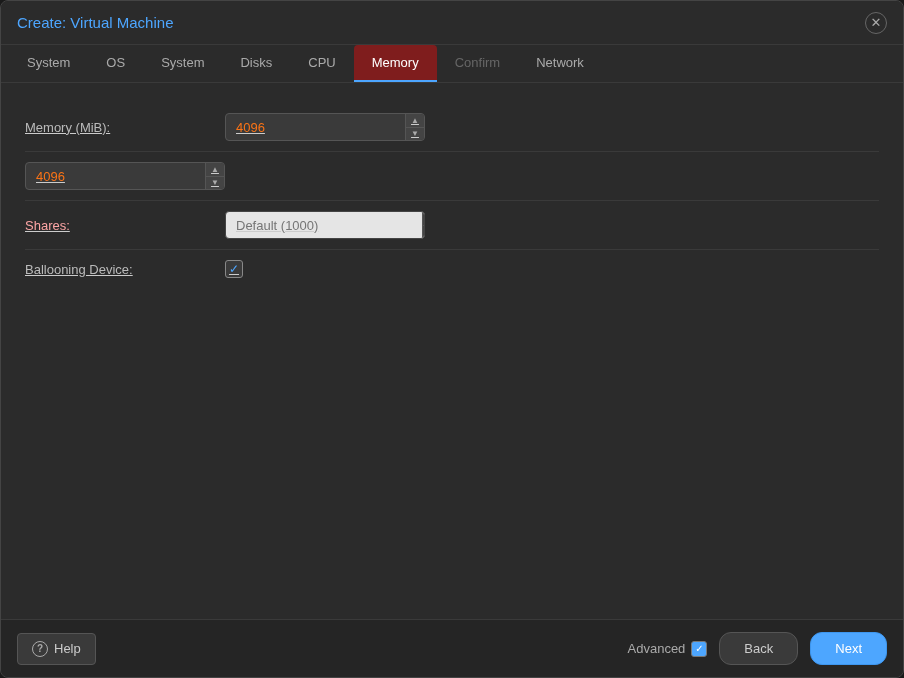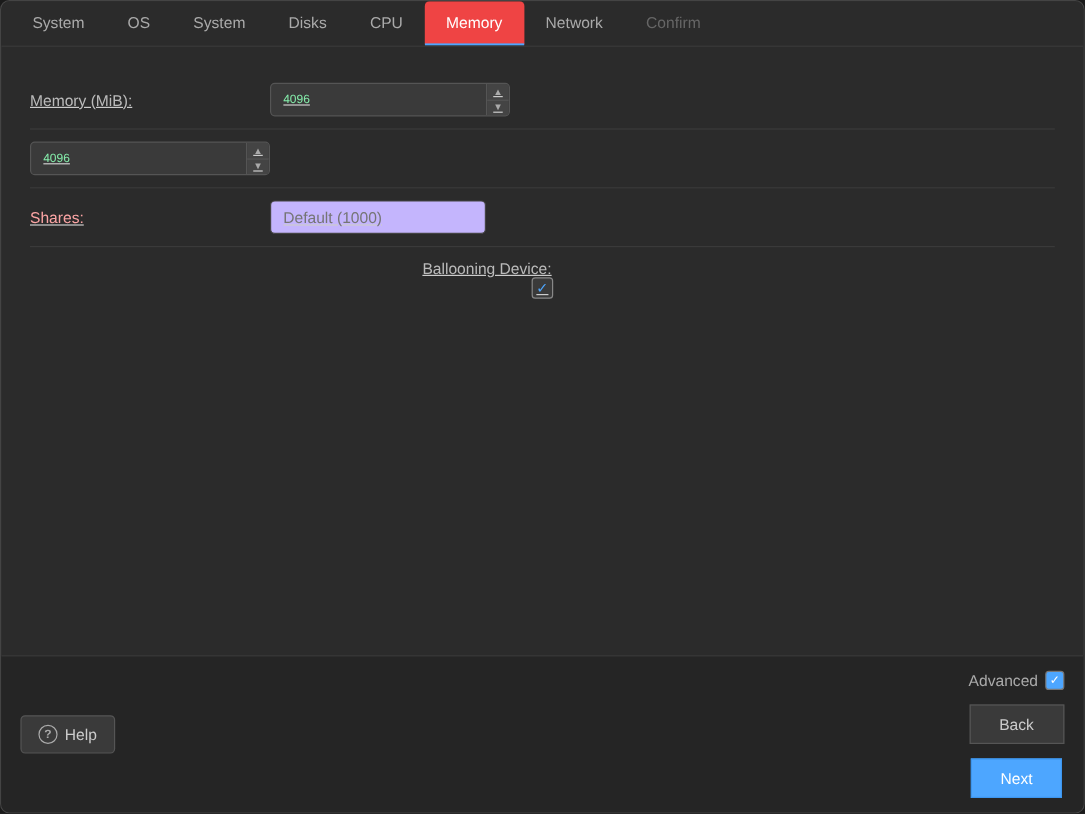--- a/index.html
+++ b/index.html
@@ -59,21 +59,21 @@
     }
     .tab {
       padding: 10px 18px;
       font-size: 13px;
       color: #aaa;
       cursor: pointer;
       border-bottom: 2px solid transparent;
       white-space: nowrap;
     }
     .tab.active {
-      background: #ef4444;
+      background: #7f1d1d;
       color: #fff;
       border-radius: 4px 4px 0 0;
       border-bottom: 2px solid #4da6ff;
     }
     .tab.disabled {
       color: #666;
       cursor: default;
     }
     .content {
       flex: 1;
@@ -82,21 +82,20 @@
     }
     .form-row {
       display: flex;
       align-items: center;
       padding: 10px 0;
       border-bottom: 1px solid #3a3a3a;
       text-decoration: underline;
     }
     .form-row:last-of-type {
       border-bottom: none;
-      flex-direction: column;
     }
     .form-label {
       width: 200px;
       font-size: 13px;
       color: #bbb;
       flex-shrink: 0;
     }
     .form-label.disabled {
       color: #fca5a5;
     }
@@ -105,22 +104,22 @@
       align-items: center;
       background: #3a3a3a;
       border: 1px solid #555;
       border-radius: 4px;
       overflow: hidden;
       width: 200px;
     }
     .spinner-input input {
       background: transparent;
       border: none;
-      color: #86efac;
-      font-size: 10px;
+      color: #f97316;
+      font-size: 13px;
       padding: 5px 10px;
       flex: 1;
       outline: none;
       width: 100%;
     }
     .spinner-buttons {
       display: flex;
       flex-direction: column;
       border-left: 1px solid #555;
     }
@@ -139,25 +138,25 @@
     }
     .spinner-btn.disabled {
       color: #555;
       cursor: default;
     }
     .spinner-btn + .spinner-btn {
       border-top: 1px solid #555;
     }
     .shares-input {
       display: flex;
-      background: #c4b5fd;
+      background: #e5e5e5;
       border: 1px solid #444;
       border-radius: 4px;
       overflow: hidden;
-      width: 180px;
+      width: 200px;
     }
     .shares-input input {
       background: transparent;
       border: none;
       color: #666;
       font-size: 13px;
       padding: 5px 10px;
       flex: 1;
       outline: none;
     }
@@ -208,21 +207,20 @@
       align-items: center;
       justify-content: center;
       font-size: 10px;
       font-weight: bold;
       color: #aaa;
     }
     .footer-right {
       display: flex;
       align-items: center;
       gap: 12px;
-      flex-direction: column;
     }
     .advanced-label {
       display: flex;
       align-items: center;
       gap: 6px;
       font-size: 13px;
       color: #aaa;
     }
     .advanced-checkbox {
       width: 16px;
@@ -232,49 +230,55 @@
       background: #4da6ff;
       display: flex;
       align-items: center;
       justify-content: center;
       cursor: pointer;
       font-size: 10px;
       color: #fff;
     }
     .action-btn {
       padding: 8px 24px;
-      border-radius: 0;
+      border-radius: 12px;
       font-size: 13px;
       cursor: pointer;
       border: 1px solid #555;
       color: #ccc;
       background: #3a3a3a;
     }
     .action-btn.primary {
       background: #4da6ff;
       border-color: #3d96ef;
       color: #fff;
       text-align: center;
     }
   </style>
 </head>
 <body>
 
 <div class="dialog">
 
+  <div class="title-bar">
+    <span class="title-text">Create: Virtual Machine</span>
+    <button class="close-btn">
+      <span>✕</span>
+    </button>
+  </div>
 
   <div class="tab-bar">
     <div class="tab">System</div>
     <div class="tab">OS</div>
     <div class="tab">System</div>
     <div class="tab">Disks</div>
     <div class="tab">CPU</div>
     <div class="tab active">Memory</div>
+    <div class="tab disabled">Confirm</div>
     <div class="tab">Network</div>
-    <div class="tab disabled">Confirm</div>
   </div>
 
   <div class="content">
 
     <div class="form-row">
       <span class="form-label">Memory (MiB):</span>
       <div class="spinner-input">
         <input type="text" value="4096" style="">
         <div class="spinner-buttons">
           <button class="spinner-btn">

